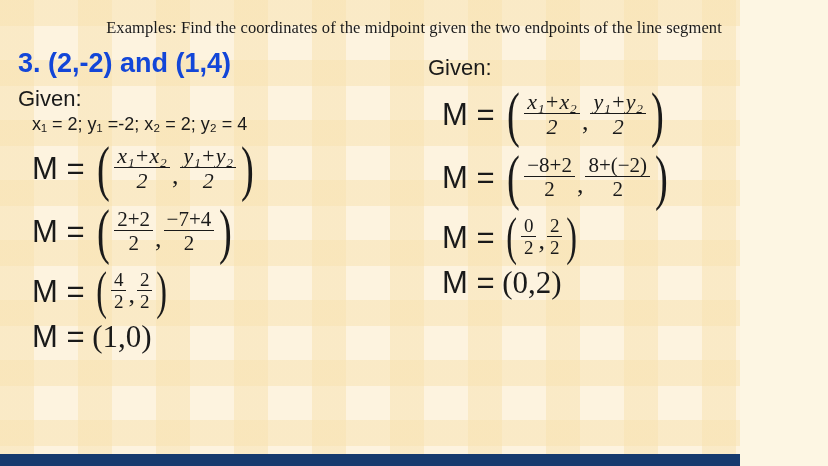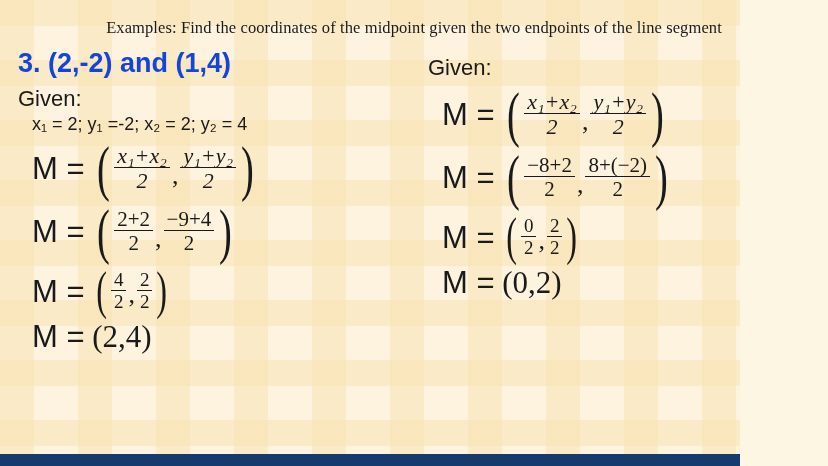--- a/index.html
+++ b/index.html
@@ -173,21 +173,21 @@
     <div class="mline">
       <span class="mlabel">M =</span>
       <span class="paren-group">
         <span class="paren">(</span>
         <span class="frac upright">
           <span class="num">2+2</span>
           <span class="den">2</span>
         </span>
         <span class="comma">,</span>
         <span class="frac upright">
-          <span class="num">−9+4</span>
+          <span class="num">−7+4</span>
           <span class="den">2</span>
         </span>
         <span class="paren">)</span>
       </span>
     </div>
 
     <div class="mline short">
       <span class="mlabel">M =</span>
       <span class="paren-group">
         <span class="paren small">(</span>
@@ -199,21 +199,21 @@
         <span class="frac upright tiny">
           <span class="num">2</span>
           <span class="den">2</span>
         </span>
         <span class="paren small">)</span>
       </span>
     </div>
 
     <div class="answer">
       <span class="lbl">M =</span>
-      <span>(2,4)</span>
+      <span>(1,0)</span>
     </div>
   </div>
 
   <div class="col col-right">
     <div class="given">Given:</div>
 
     <div class="mline">
       <span class="mlabel">M =</span>
       <span class="paren-group">
         <span class="paren">(</span>

